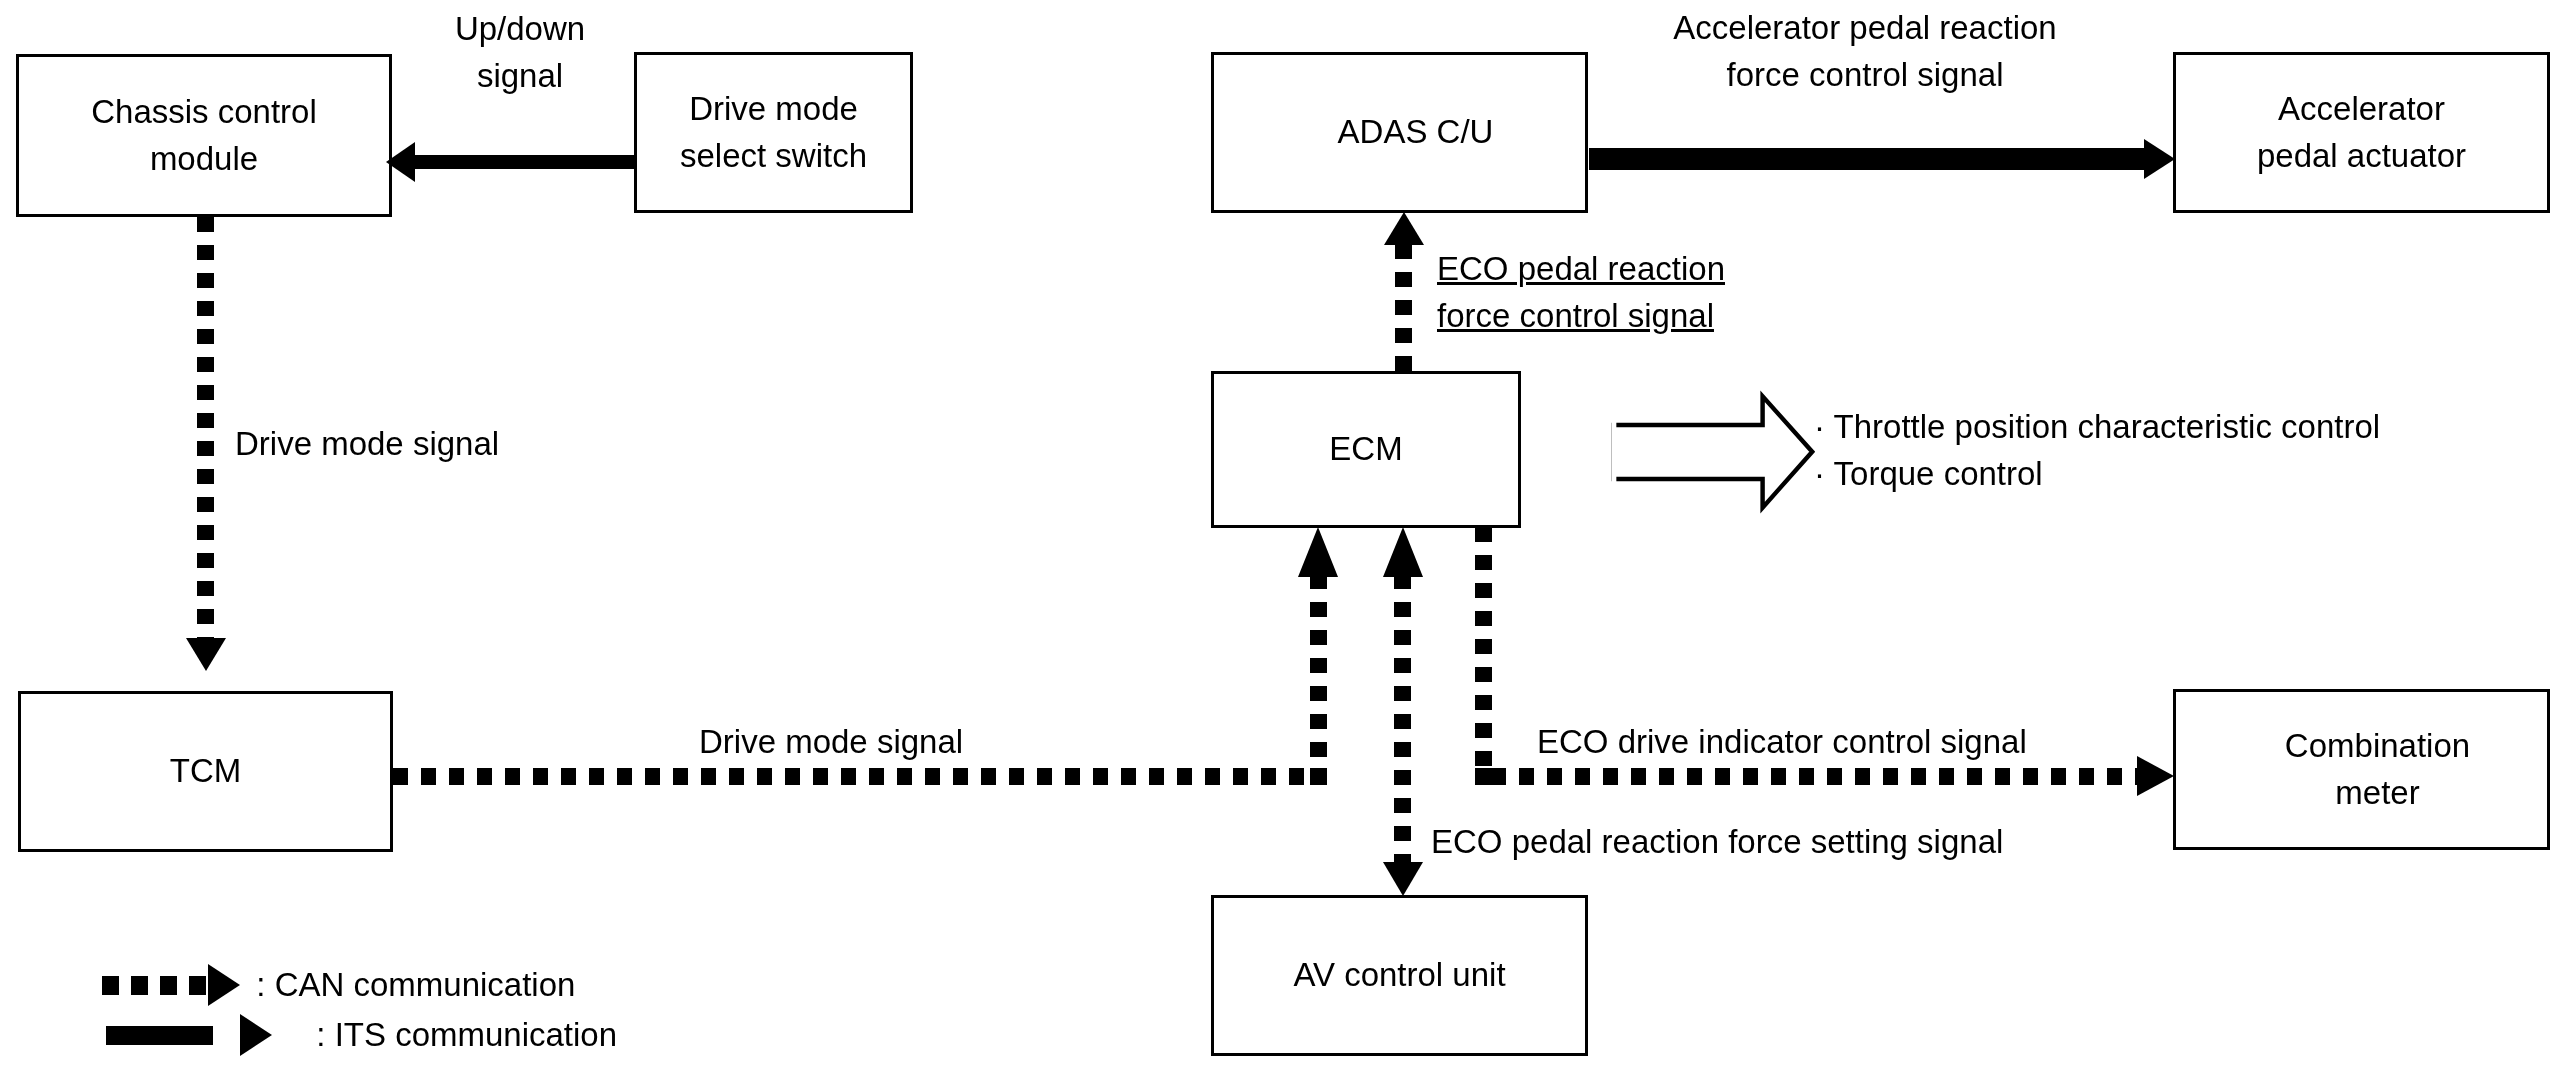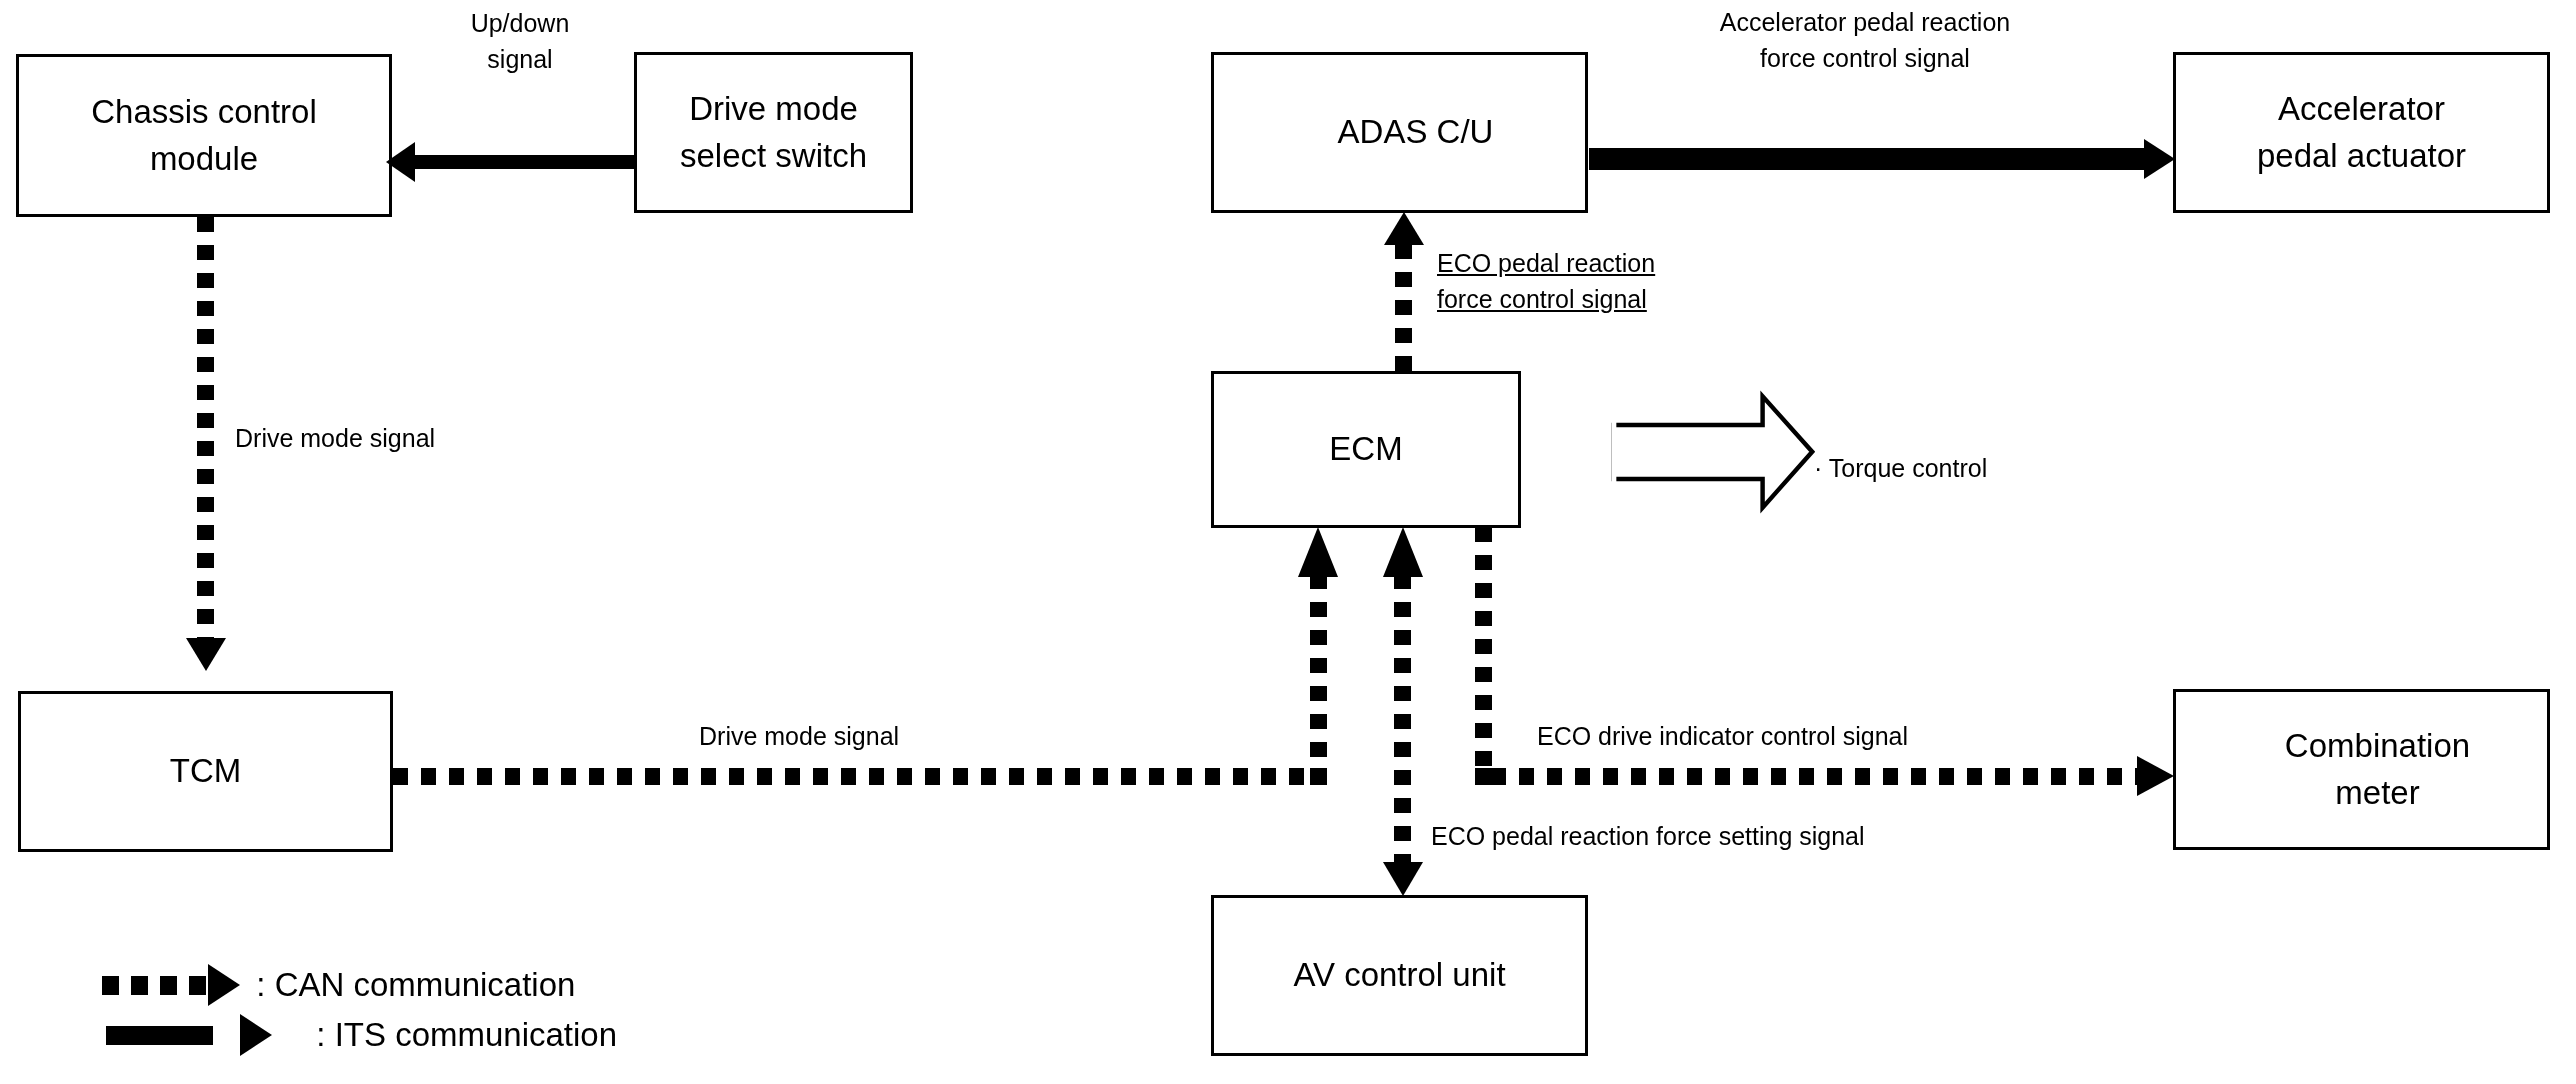--- a/index.html
+++ b/index.html
@@ -21,21 +21,21 @@
     align-items:center;
     justify-content:center;
     text-align:center;
     line-height:1.42;
     font-size:33px;
     white-space:pre-line;
     z-index:6;
   }
   .lbl{
     position:absolute;
-    font-size:25px;
+    font-size:33px;
     line-height:1.42;
     white-space:pre-line;
     color:#000;
     z-index:7;
   }
   .lbl.ctr{text-align:center;}
   .lbl.left{text-align:left;}
 
   
   .solid-h{position:absolute;height:15.3px;background:#000;z-index:4;}
@@ -164,20 +164,21 @@
 
   <div class="lbl left" style="left:1437px;top:246px;width:434px;text-decoration:underline;">ECO pedal reaction
 force control signal</div>
 
   <div class="lbl left" style="left:699px;top:719px;width:408px;">Drive mode signal</div>
 
   <div class="lbl left" style="left:1537px;top:719px;width:612px;">ECO drive indicator control signal</div>
 
   <div class="lbl left" style="left:1431px;top:819px;width:714px;">ECO pedal reaction force setting signal</div>
 
+  <div class="lbl left" style="left:1814px;top:404px;width:740px;">· Throttle position characteristic control</div>
 
   <div class="lbl left" style="left:1814px;top:451px;width:740px;">· Torque control</div>
 
   <div class="legend" style="left:102px;top:964px;width:638px;height:108px;">
 
     <div class="legend-row" style="left:0px;top:0px;">
       <span class="legend-line-can"></span>
       <span class="legend-head"></span>
       <span class="legend-text">: CAN communication</span>
     </div>

